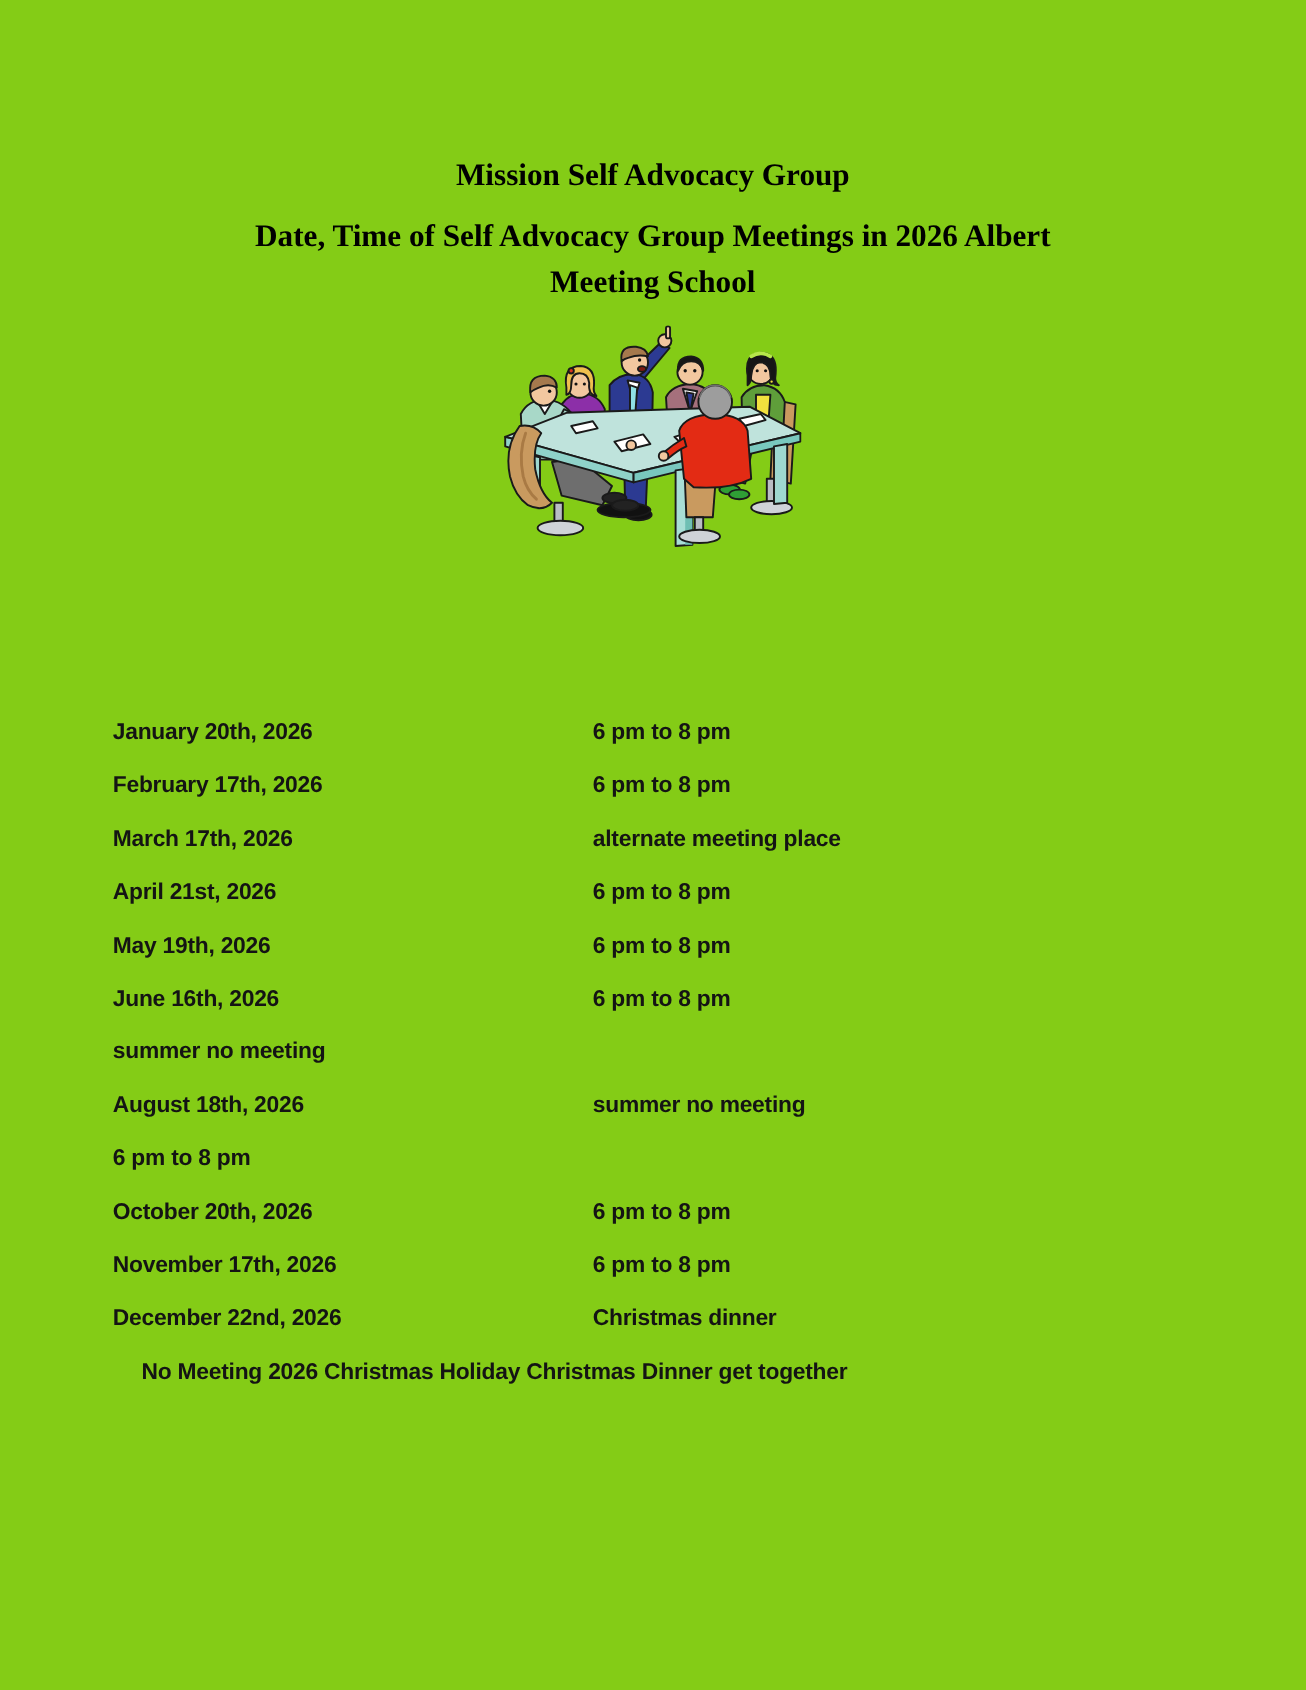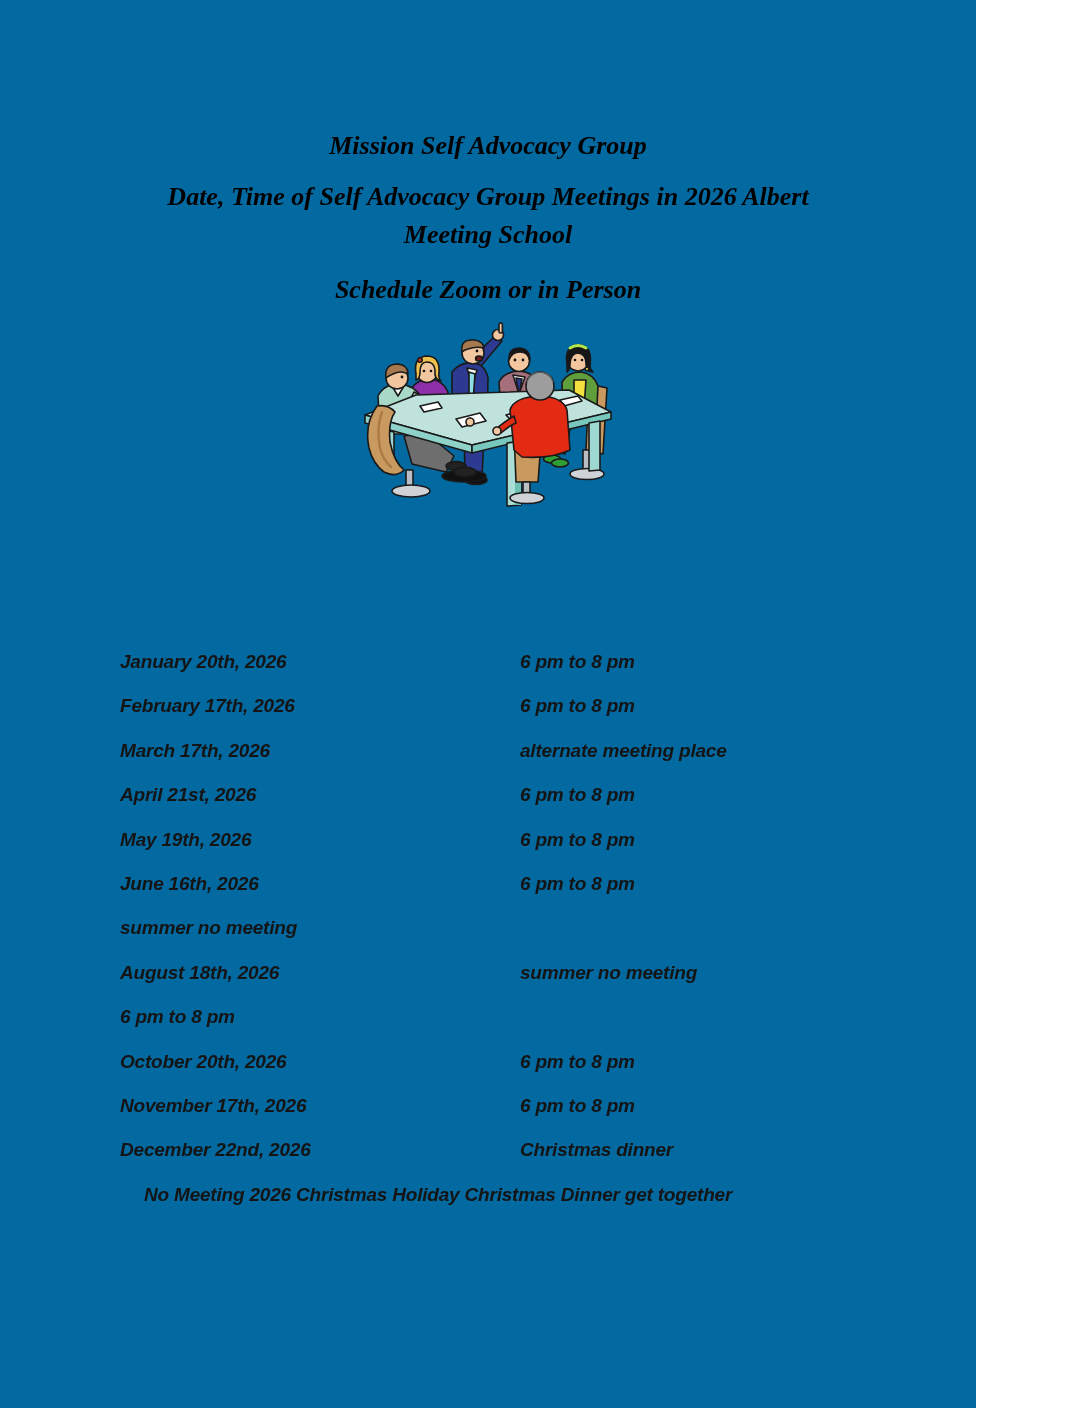--- a/index.html
+++ b/index.html
@@ -1,23 +1,22 @@
 <!DOCTYPE html>
 <html><head>
 <meta charset="utf-8">
 <style>
   html,body{margin:0;padding:0;background:#fff;}
   .page{
     position:relative;
-    width:976px;
+    width:1088px;
     height:1408px;
-    background:#0369a1;
+    background:#84cc16;
     overflow:hidden;
     color:#000;
-    font-style:italic;
   }
   .title-serif{
     margin:0;
     text-align:center;
     font-family:"Liberation Serif", serif;
     font-weight:700;
     font-size:26px;
     line-height:30px;
     color:#000;
   }
@@ -25,21 +24,21 @@
   .t2{margin-top:17px;line-height:38px;}
   .t3{margin-top:21px;}
   .illustration{
     margin:17px auto 0 auto;
     width:248px;
     height:186px;
     display:block;
   }
   .schedule{
     margin-top:142px;
-    padding-left:120px;
+    padding-left:94px;
     font-family:"Liberation Sans", sans-serif;
     font-weight:700;
     font-size:19px;
     letter-spacing:-0.2px;
     color:#141414;
   }
   .srow{
     height:44.4px;
     display:flex;
     align-items:flex-start;
@@ -55,21 +54,20 @@
 </head>
 <body>
 
 <div class="page">
 
   <h1 class="title-serif t1">Mission Self Advocacy Group</h1>
 
   <h2 class="title-serif t2"><span>Date, Time of Self Advocacy Group Meetings in 2026 Albert</span><br>
     <span>Meeting School</span></h2>
 
-  <h2 class="title-serif t3">Schedule Zoom or in Person</h2>
 
   <svg class="illustration" viewBox="0 0 248 186" xmlns="http://www.w3.org/2000/svg">
     <g stroke="#1a1a1a" stroke-width="1.6" stroke-linejoin="round" stroke-linecap="round">
 
       <polygon points="55,96 108,124 170,116 215,90 150,92" fill="#0c120f" stroke="none"></polygon>
 
       <g>
         <polygon points="100,110 120,110 118,156 101,152" fill="#2c3a92"></polygon>
         <ellipse cx="112" cy="158" rx="11" ry="4.5" fill="#111"></ellipse>
         <polygon points="94,52 104,40 130,15 138,19 112,50" fill="#2c3a92"></polygon>

